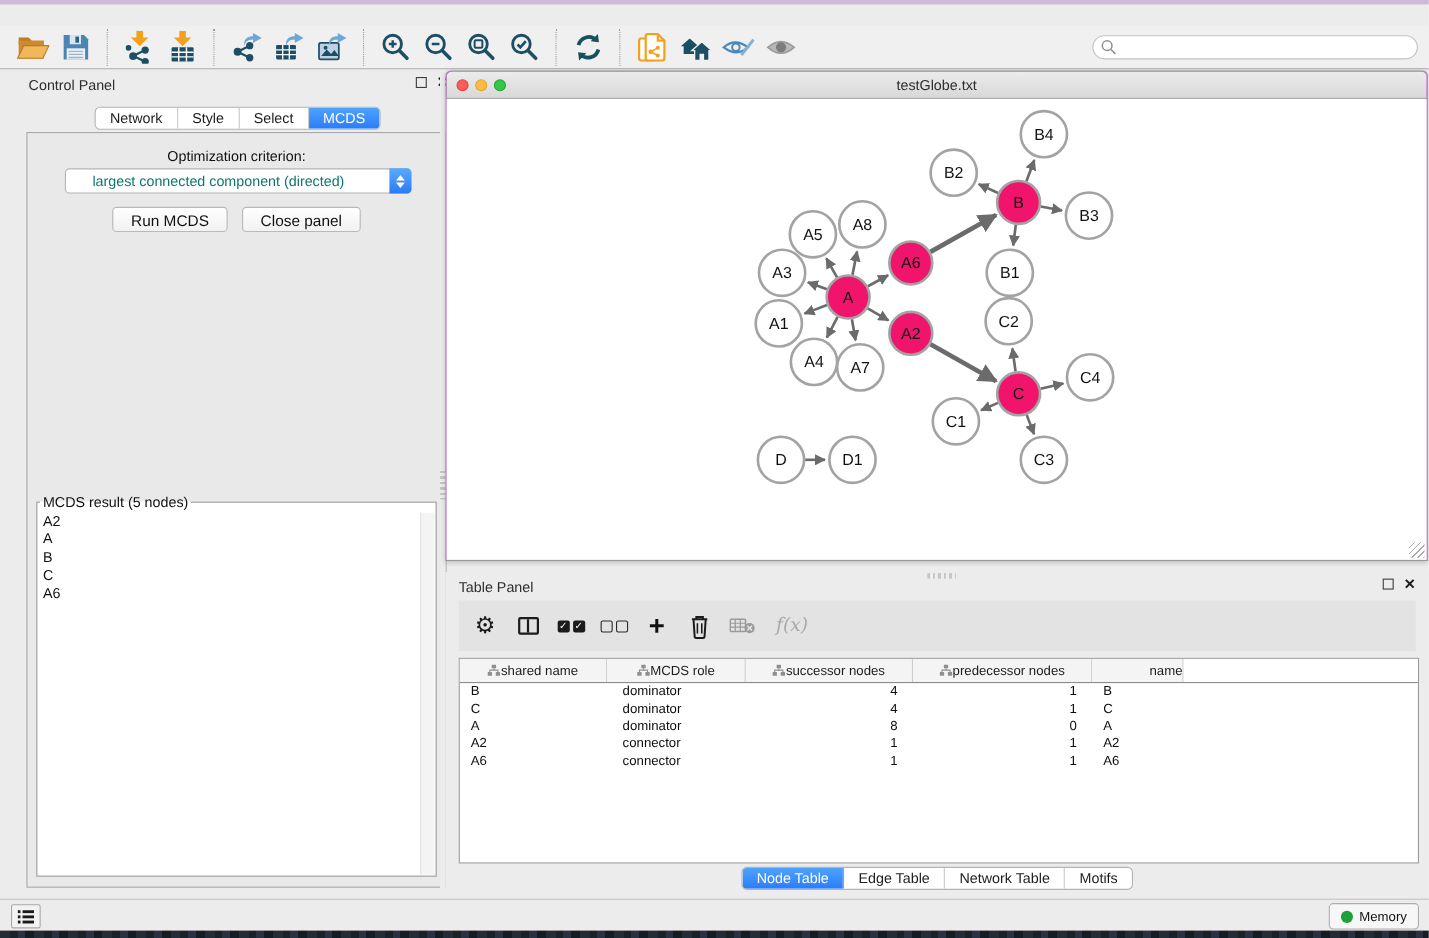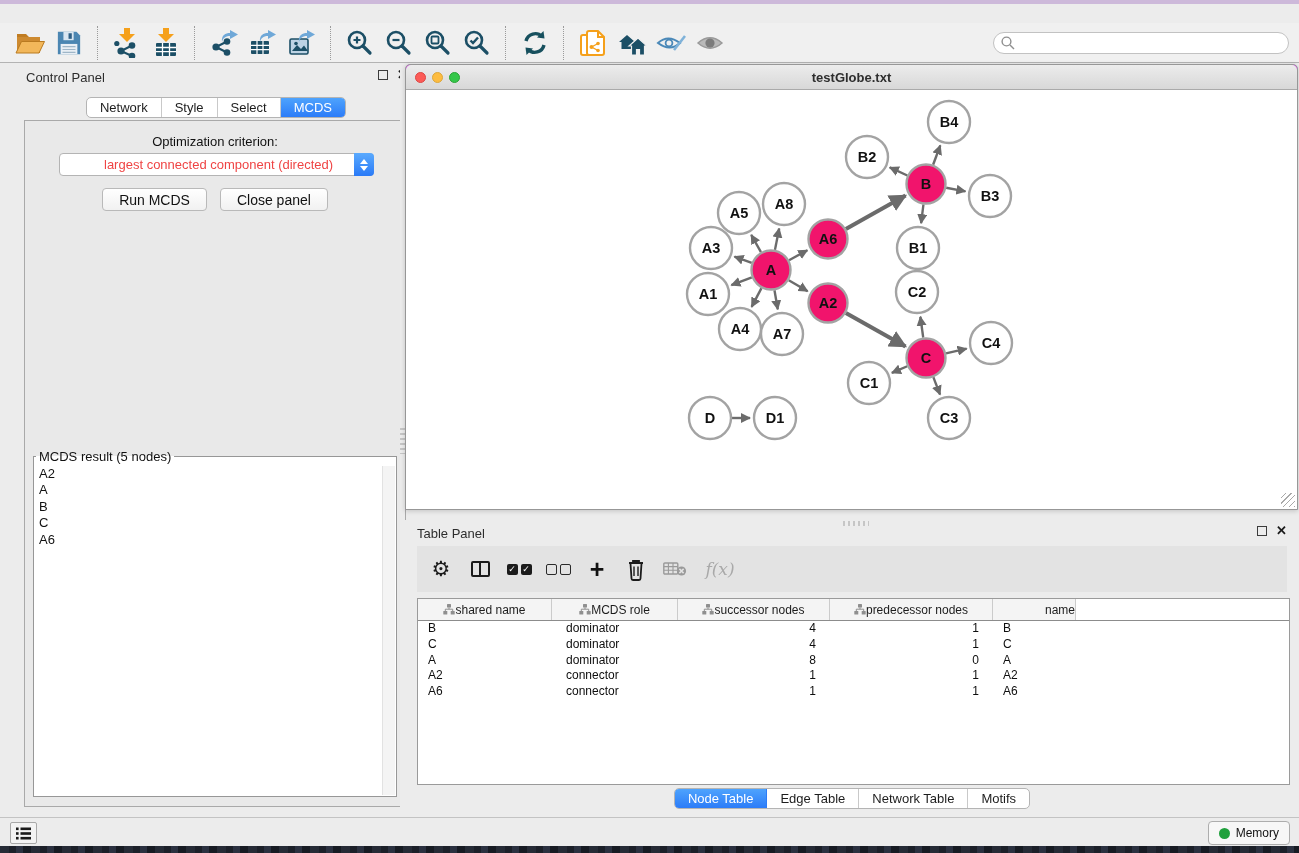--- a/index.html
+++ b/index.html
@@ -48,21 +48,21 @@
     white-space:nowrap; }
   .seg:last-child { border-right:none; }
   .seg.active { background:linear-gradient(#4ea3fd,#2c7cf8); color:#fff; border-right-color:#2c7cf8; }
   .cp-tabs-row { text-align:center; margin-top:7px; position:relative; z-index:2; }
 
   .cp-box { position:absolute; left:8px; top:56px; width:382px; height:687px; border:1px solid #a9a9a9;
     background:#e9e9e9; }
   .opt-label { text-align:center; margin-top:13px; font-size:13px; color:#111; }
   .dropdown { position:absolute; left:34px; top:32px; width:315px; height:23px; background:#fff;
     border:1px solid #b4b4b4; border-radius:4px; display:flex; align-items:center; }
-  .dd-value { flex:1; font-size:13px; color:#ef4444; padding-left:24px; white-space:nowrap; overflow:hidden;margin-left:20px; }
+  .dd-value { flex:1; font-size:13px; color:#0f766e; padding-left:24px; white-space:nowrap; overflow:hidden; }
   .dd-stepper { width:20px; height:23px; margin:-1px -1px -1px 0; border-radius:0 4px 4px 0;
     background:linear-gradient(#5aaafe,#2a7af7); display:flex; flex-direction:column; align-items:center;
     justify-content:center; gap:2px; }
   .tri-up { width:0; height:0; border-left:4px solid transparent; border-right:4px solid transparent; border-bottom:5px solid #fff; }
   .tri-down { width:0; height:0; border-left:4px solid transparent; border-right:4px solid transparent; border-top:5px solid #fff; }
   .btn-row { position:absolute; left:0; top:67px; width:100%; display:flex; justify-content:center; gap:13px; }
   .btn { height:23px; background:linear-gradient(#ffffff,#f1f1f1); border:1px solid #b9b9b9; border-radius:4px;
     font-size:14px; color:#111; padding:0 16px; font-family:"Liberation Sans",sans-serif; }
 
   .result-fieldset { position:absolute; left:8px; top:328px; width:364px; height:348px;
@@ -75,21 +75,21 @@
   
   .v-splitter { position:absolute; left:400px; top:64px; width:5px; height:753px; background:#ececec; }
   .v-grip { position:absolute; left:0; top:364px; width:5px; height:26px;
     background:repeating-linear-gradient(#c6c6c6 0 2px,#ededed 2px 5px); }
   .h-grip { position:absolute; left:438px; top:1px; width:26px; height:5px;
     background:repeating-linear-gradient(90deg,#c6c6c6 0 2px,#ededed 2px 5px); }
 
   
   .net-window { position:absolute; left:405px; top:64px; width:893px; height:446px;
     border:1px solid #979797; border-radius:5px 5px 0 0; box-shadow:0 1px 5px rgba(0,0,0,0.18);
-    background:#d946ef;font-weight:bold; }
+    background:#d946ef; }
   .net-titlebar { position:relative; height:25px; background:linear-gradient(#ececec,#d8d8d8);
     border-bottom:1px solid #aaa; border-radius:5px 5px 0 0; display:flex; align-items:center; justify-content:center; }
   .net-title { font-size:13px; color:#2e2e2e; }
   .net-canvas { position:relative; width:100%; height:419px; background:#fff; overflow:hidden; }
   .resize-grip { position:absolute; right:2px; bottom:2px; width:14px; height:14px;
     background:repeating-linear-gradient(135deg,transparent 0 3px,#a9a9a9 3px 4px); }
   .graph-svg { position:absolute; left:0; top:0; }
   .graph-svg text { font-family:"Liberation Sans",sans-serif; }
 
   

